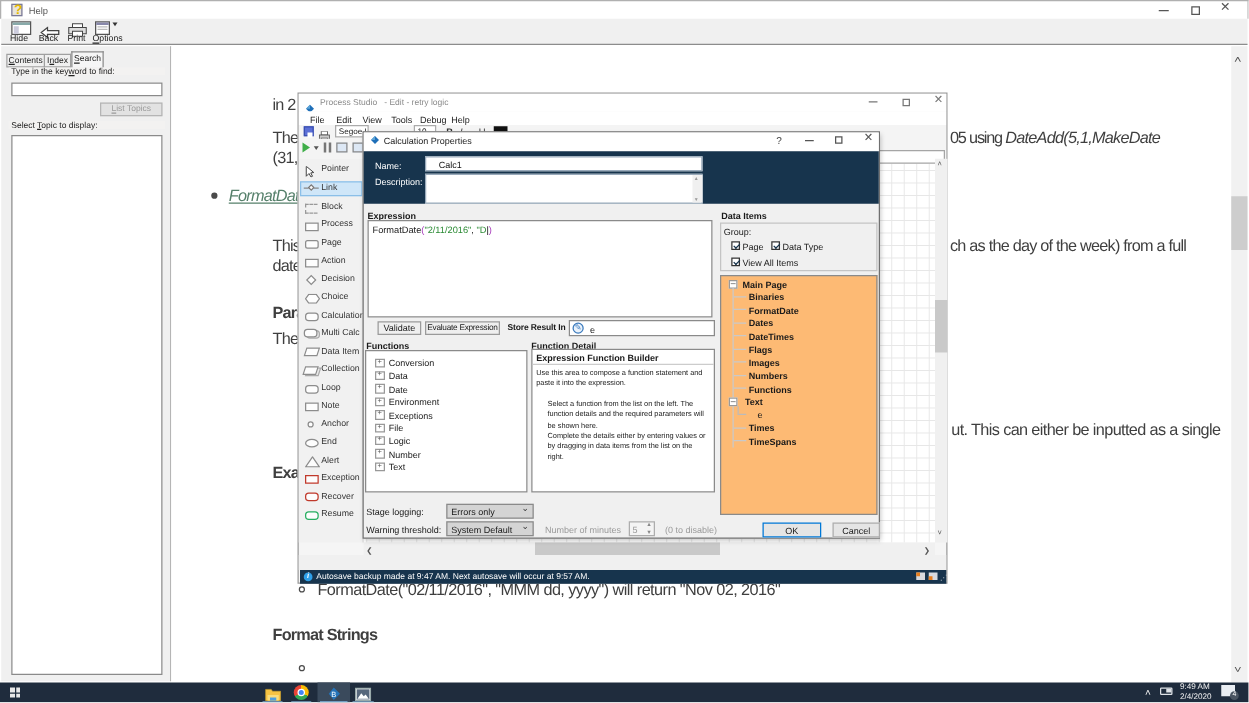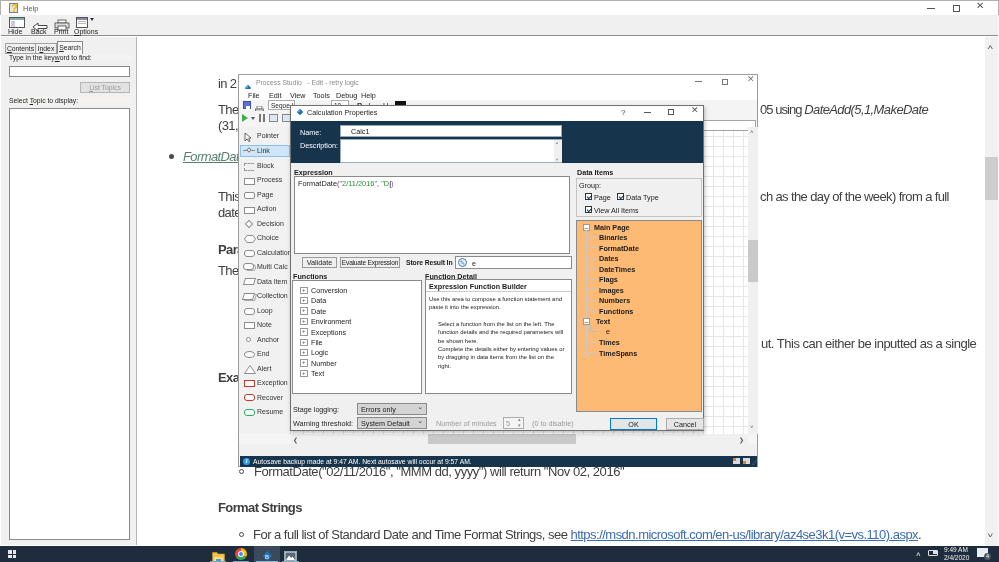--- a/index.html
+++ b/index.html
@@ -99,21 +99,20 @@
   <div class="doc" style="left:623px;top:152px;">ch as the day of the week) from a full</div>
   <div class="doc" style="left:81px;top:168px;">date</div>
   <div class="doc" style="left:81px;top:205px;font-weight:bold;">Parameters</div>
   <div class="doc" style="left:81px;top:226px;">The</div>
   <div class="doc" style="left:624px;top:273px;letter-spacing:-0.5px;margin-top:26px;">ut. This can either be inputted as a single</div>
   <div class="doc" style="left:81px;top:333px;font-weight:bold;">Examples</div>
   <div class="abs" style="left:102px;top:432px;width:5px;height:5px;border-radius:50%;border:1px solid #4a4a4a;"></div>
   <div class="doc" style="left:117px;top:426.5px;letter-spacing:-0.45px;">FormatDate("02/11/2016", "MMM dd, yyyy") will return "Nov 02, 2016"</div>
   <div class="doc" style="left:81px;top:463px;font-weight:bold;">Format Strings</div>
   <div class="abs" style="left:102px;top:495px;width:5px;height:5px;border-radius:50%;border:1px solid #4a4a4a;"></div>
-  <div class="doc" style="left:116px;top:490px;letter-spacing:-0.52px;">For a full list of Standard Date and Time Format Strings, see <span style="color:#3a6cb4;text-decoration:underline;">https://msdn.microsoft.com/en-us/library/az4se3k1(v=vs.110).aspx</span>.</div>
 </div>
 <div class="abs" id="help-scroll">
   <div class="abs" style="left:3px;top:6px;font-size:8px;color:#505050;transform:scaleX(1.3);">˄</div>
   <div class="abs" style="left:0px;top:120px;width:13px;height:43px;background:#cdcdcd;"></div>
   <div class="abs" style="left:3px;top:494px;font-size:8px;color:#505050;transform:scaleX(1.3);">˅</div>
 </div>
 
 <div class="abs" id="ps">
 
   <div class="abs" style="left:0;top:0;width:518px;height:14px;background:#fff;">

